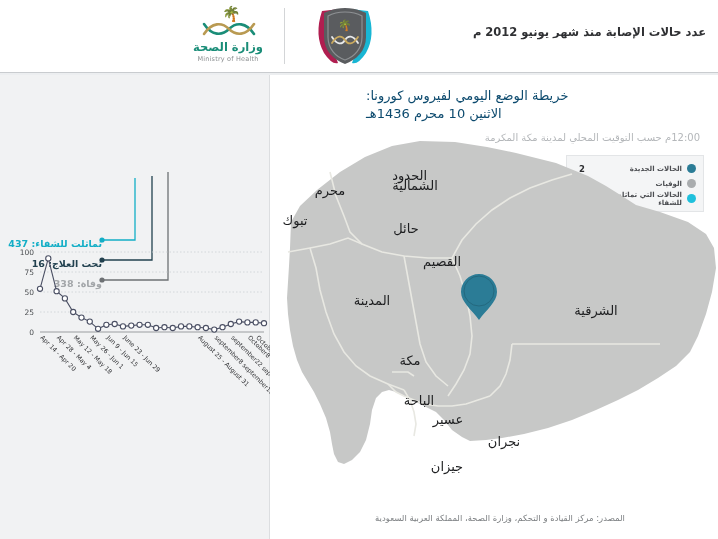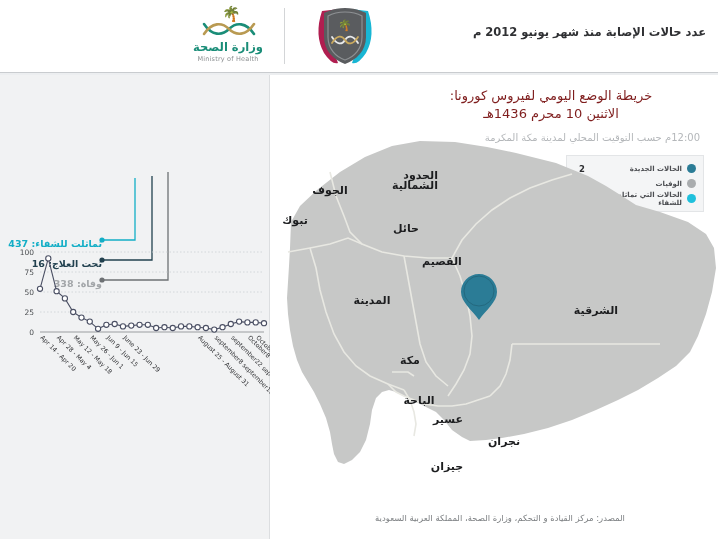--- a/index.html
+++ b/index.html
@@ -85,44 +85,44 @@
   .lc-title {
     position: absolute; right: 12px; top: 205px; width: 248px;
     text-align: right; direction: rtl;
     color: #2f3033; font-size: 11px; font-weight: bold; line-height: 15px;
   }
   .lc-wrap { position: absolute; left: 0px; top: 240px; width: 270px; height: 200px; }
 
   
   .right-panel { position: absolute; left: 270px; top: 75px; width: 448px; height: 464px; background: #ffffff; }
   .map-title {
-    position: absolute; right: 2px; top: 12px; width: 330px;
-    text-align: center; direction: rtl;
-    color: #7f1d1d; font-size: 13px; line-height: 18px; font-weight: normal;
+    position: absolute; right: 22px; top: 12px; width: 330px;
+    text-align: left; direction: rtl;
+    color: #0c4a6e; font-size: 13px; line-height: 18px; font-weight: normal;
   }
   .map-subtitle {
     position: absolute; right: 18px; top: 55px; width: 330px;
     text-align: right; direction: rtl;
     color: #b4b7ba; font-size: 10px; line-height: 15px;
   }
   .map-legend {
     position: absolute; right: 14px; top: 80px;
     width: 138px; background: #f4f5f6; border: 1px solid #e3e5e7;
     padding: 5px 7px 5px 7px;
   }
   .ml-row { display: flex; align-items: center; direction: rtl; height: 15px; }
   .ml-dot { width: 9px; height: 9px; border-radius: 50%; flex: 0 0 9px; }
   .ml-label { flex: 1; text-align: right; font-size: 7px; font-weight: bold; color: #4b4d51; padding-right: 5px; direction: rtl; }
   .ml-val { width: 16px; text-align: center; font-size: 8.5px; font-weight: bold; color: #2f3033; }
 
   .map-wrap { position: absolute; left: 0px; top: 28px; width: 448px; height: 440px; }
 
   .reg-label {
-    position: absolute; color: #1c1d1f; font-size: 11px; font-weight: bold;
-    direction: rtl; white-space: nowrap; text-align: right; transform: translate(-50%, -50%);
+    position: absolute; color: #1c1d1f; font-size: 13px; font-weight: normal;
+    direction: rtl; white-space: nowrap; text-align: left; transform: translate(-50%, -50%);
   }
   .reg-label.two { line-height: 10px; }
 
   .footer-src {
     position: absolute; right: 18px; bottom: 16px; width: 400px;
     text-align: center; direction: rtl;
     color: #7d8083; font-size: 8.5px;
   }
 </style>
 </head>
@@ -307,21 +307,21 @@
           <g>
             <path d="M479 274 C489 274 497 282 497 292 C497 302 486 310 479 320 C472 310 461 302 461 292 C461 282 469 274 479 274 Z" fill="#2b7c96"></path>
             <circle cx="479" cy="291" r="15" fill="#2b7c96" stroke="#24697f" stroke-width="1"></circle>
           </g>
         </g>
       </svg>
 
       
 
       
-      <div class="reg-label" style="left:60px;  top:87px;">الجوف</div>
+      <div class="reg-label" style="left:60px;  top:87px;">محرم</div>
       <div class="reg-label" style="left:25px;  top:117px;">تبوك</div>
       <div class="reg-label two" style="left:145px; top:78px;">
         <span>الحدود</span><br>
         <span>الشمالية</span>
       </div>
       <div class="reg-label" style="left:136px; top:125px;">حائل</div>
       <div class="reg-label" style="left:172px; top:158px;">القصيم</div>
       <div class="reg-label" style="left:102px; top:197px;">المدينة</div>
       <div class="reg-label" style="left:326px; top:207px;">الشرقية</div>
       <div class="reg-label" style="left:140px; top:257px;">مكة</div>

